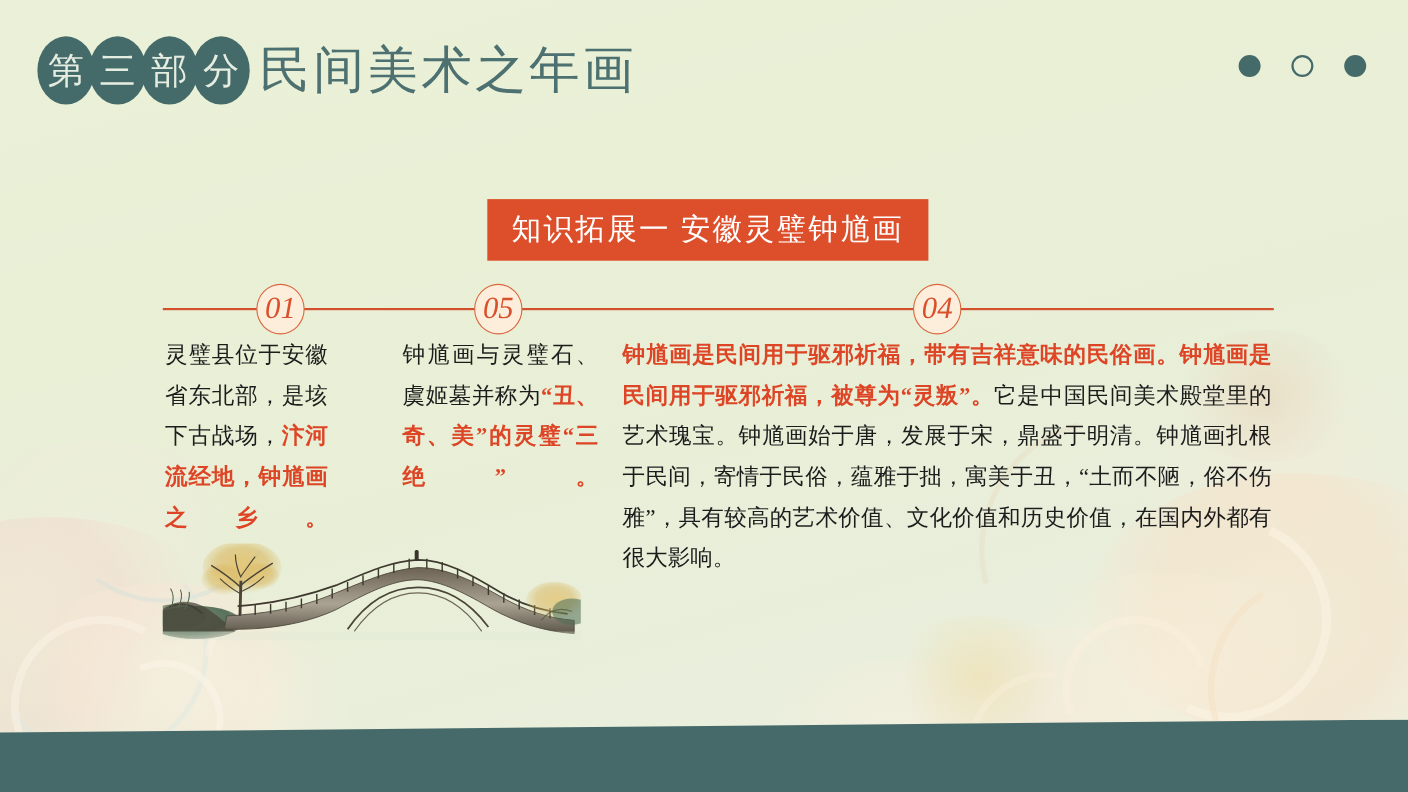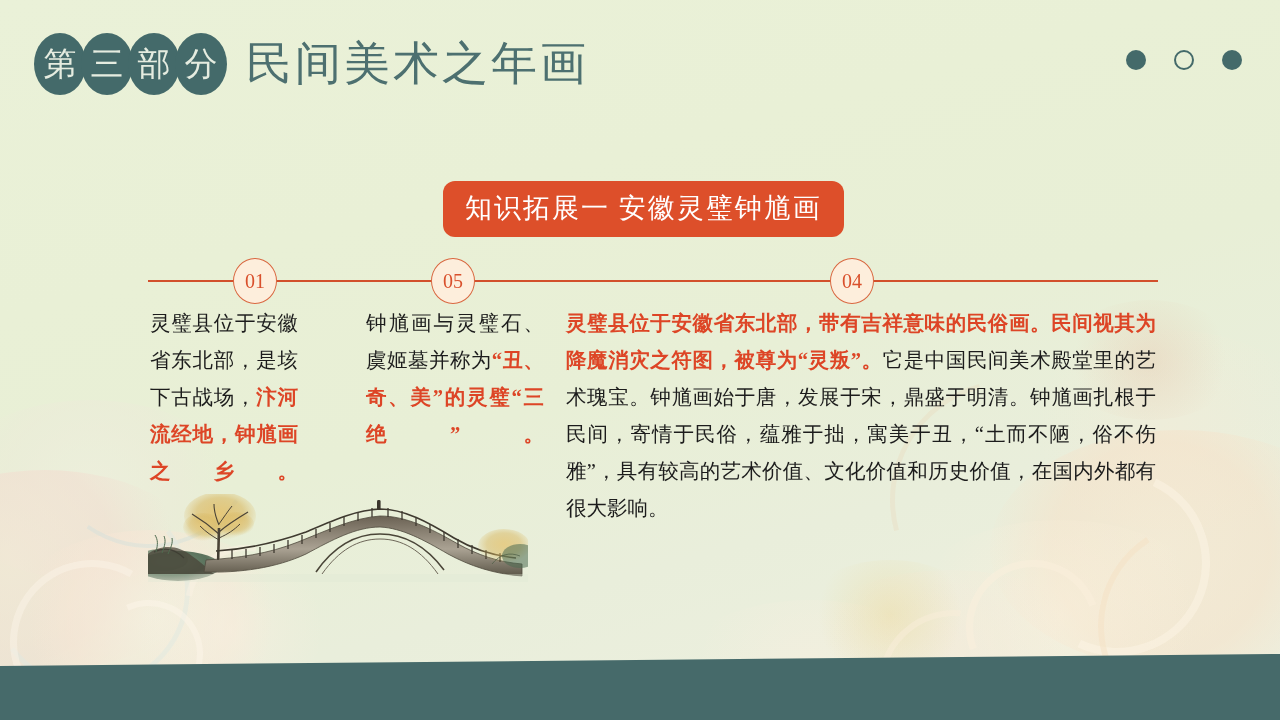--- a/index.html
+++ b/index.html
@@ -87,21 +87,21 @@
     color: #e5ece0;
     display: flex;
     align-items: center;
     justify-content: center;
     font-size: 33px;
     letter-spacing: 0;
     margin-right: -5px;
     font-family: "Liberation Serif", "DejaVu Serif", serif;
   }
   .title-rest {
-    margin-left: 24px;
+    margin-left: 14px;
     font-size: 46px;
     color: #4d7070;
     letter-spacing: 3px;
     white-space: nowrap;
     text-align: right;
   }
 
   .dots {
     position: absolute;
     right: 38px;
@@ -115,21 +115,21 @@
   }
   .dot.filled { background: #446a6a; }
   .dot.hollow { background: transparent; border: 2px solid #446a6a; box-sizing: border-box; }
 
   
   .banner {
     position: absolute;
     left: 443px;
     top: 181px;
     background: #dd4f2a;
-    border-radius: 12px;
+    border-radius: 0;
     color: #ffffff;
     font-size: 27px;
     letter-spacing: 2px;
     padding: 9px 22px 11px;
     white-space: nowrap;
   }
 
   
   .timeline {
     position: absolute;
@@ -149,22 +149,23 @@
     top: 0;
     width: 44px;
     height: 46px;
     border-radius: 50%;
     border: 1.5px solid #d9663f;
     background: #fdeedc;
     color: #d9502c;
     display: flex;
     align-items: center;
     justify-content: center;
-    font-size: 20px;
+    font-size: 28px;
     box-sizing: border-box;
+    font-style: italic;
   }
   .node-1 { left: 85px; }
   .node-2 { left: 283px; }
   .node-3 { left: 682px; }
 
   
   .col {
     position: absolute;
     font-size: 20.5px;
     line-height: 37px;
@@ -237,21 +238,21 @@
     <div class="timeline-line"></div>
     <div class="node node-1">01</div>
     <div class="node node-2">05</div>
     <div class="node node-3">04</div>
   </div>
 
   <div class="col col-1"><span>灵璧县位于安徽省东北部，是垓下古战场，</span><span class="hl">汴河流经地，钟馗画之乡。</span></div>
 
   <div class="col col-2"><span>钟馗画与灵璧石、虞姬墓并称为</span><span class="hl">“丑、奇、美”的灵璧“三绝”。</span></div>
 
-  <div class="col col-3"><span class="hl">灵璧县位于安徽省东北部，带有吉祥意味的民俗画。民间视其为降魔消灾之符图，被尊为“灵叛”。</span><span>它是中国民间美术殿堂里的艺术瑰宝。钟馗画始于唐，发展于宋，鼎盛于明清。钟馗画扎根于民间，寄情于民俗，蕴雅于拙，寓美于丑，“土而不陋，俗不伤雅”，具有较高的艺术价值、文化价值和历史价值，在国内外都有很大影响。</span></div>
+  <div class="col col-3"><span class="hl">钟馗画是民间用于驱邪祈福，带有吉祥意味的民俗画。钟馗画是民间用于驱邪祈福，被尊为“灵叛”。</span><span>它是中国民间美术殿堂里的艺术瑰宝。钟馗画始于唐，发展于宋，鼎盛于明清。钟馗画扎根于民间，寄情于民俗，蕴雅于拙，寓美于丑，“土而不陋，俗不伤雅”，具有较高的艺术价值、文化价值和历史价值，在国内外都有很大影响。</span></div>
 
   <div class="bridge-wrap">
     <svg viewBox="0 0 380 95" preserveAspectRatio="none">
       <defs>
         <linearGradient id="deck" x1="0" y1="0" x2="0" y2="1">
           <stop offset="0%" stop-color="#6b6254"></stop>
           <stop offset="55%" stop-color="#aaa293"></stop>
           <stop offset="100%" stop-color="#5c5648"></stop>
         </linearGradient>
         <radialGradient id="foliage" cx="50%" cy="45%" r="55%">

